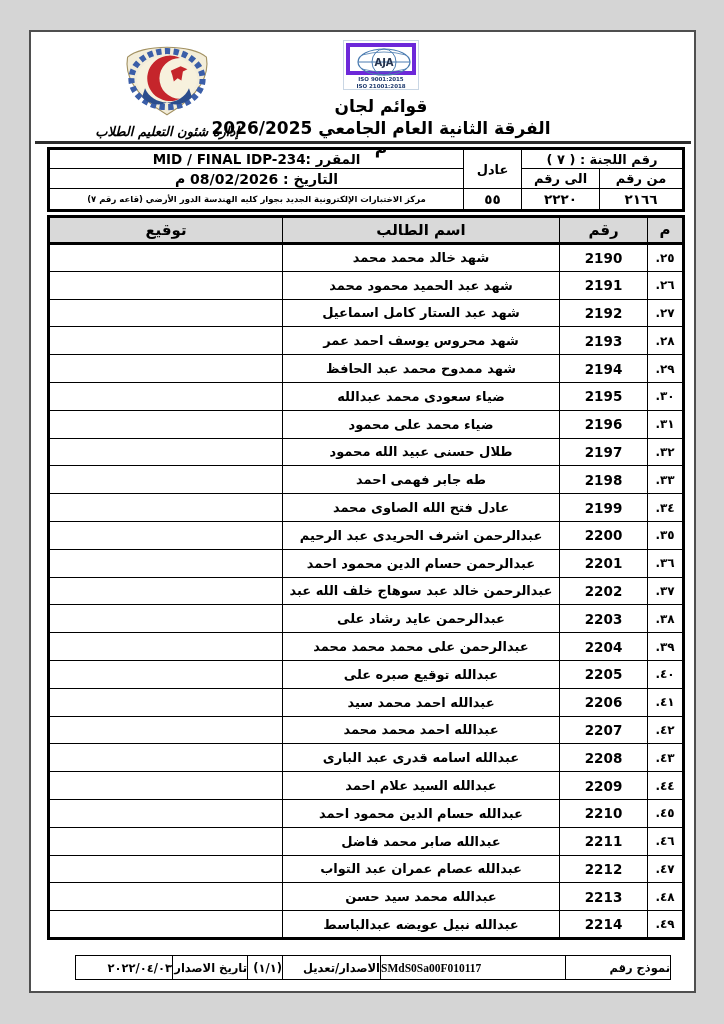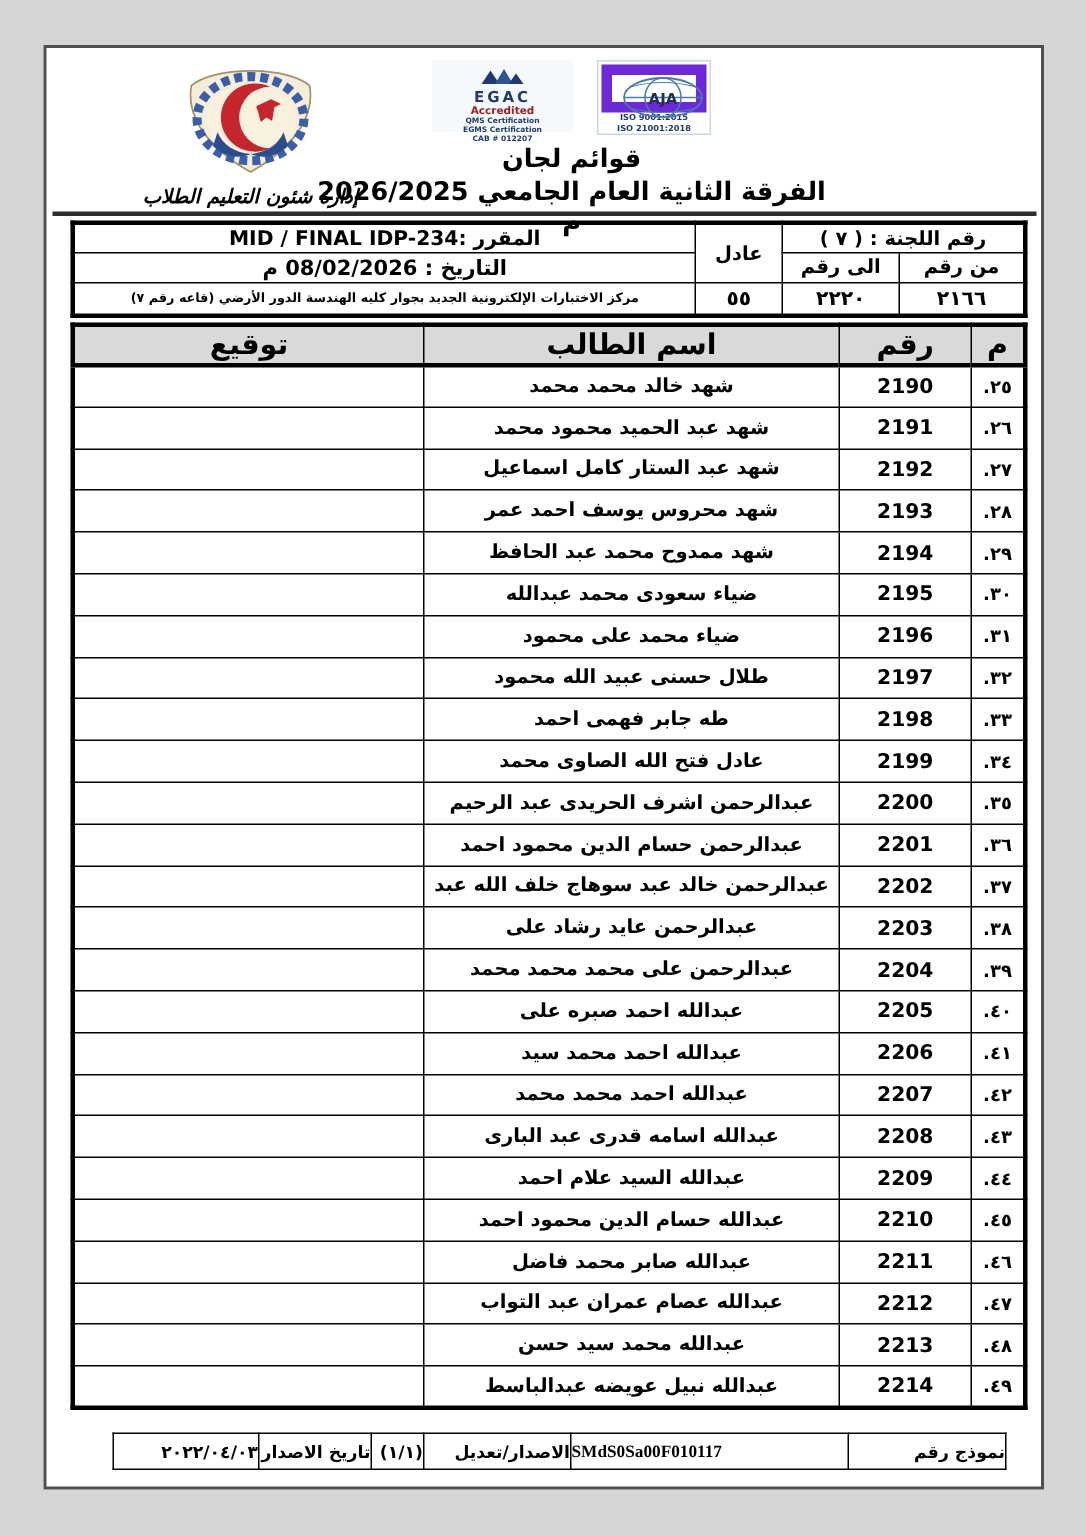--- a/index.html
+++ b/index.html
@@ -22,41 +22,41 @@
   .hdr-left { position:absolute; top:13px; left:36px; width:200px; text-align:center;font-style:italic; }
   .hdr-left .cap { font-weight:700; font-size:13px; margin-top:3px; }
   .hdr-center { position:absolute; top:8px; left:180px; width:340px; text-align:center; }
   .badges { display:flex; justify-content:center; align-items:flex-start; gap:16px; height:52px; direction:ltr; }
   .badge { position:relative; }
   .badge.egac { width:94px; height:48px; background:#f6f9fc; padding-top:2px; }
   .egac-name { font-weight:700; font-size:10px; color:#1e3a6e; letter-spacing:2px; line-height:9px; }
   .egac-acc  { font-weight:700; font-size:7px;  color:#a11e22; line-height:8px; }
   .egac-line { font-weight:700; font-size:5px;  color:#1e3a6e; line-height:6px; }
   .badge.aja { width:76px; height:50px; background:#ffffff; border:1px solid #c9d6e4; padding-top:1px; }
-  .aja-box { width:70px; height:32px; margin:1px auto 1px auto; border:7px solid #6d28d9; position:relative; }
+  .aja-box { width:70px; height:32px; margin:1px auto 1px auto; border:4px solid #6d28d9; position:relative; }
   .aja-iso { font-weight:700; font-size:5.5px; color:#1e3a6e; line-height:6.5px; }
   .title1 { font-weight:700; font-size:17px; margin-top:4px; }
   .title2 { font-weight:700; font-size:17px; margin-top:2px; }
   .hdr-rule { position:absolute; top:109px; left:4px; width:656px; height:3px; background:#2d2d2d; }
   
   table { border-collapse:collapse; table-layout:fixed; }
   .info-table { position:absolute; top:115px; left:16px; width:635px; border:3px solid #000; }
   .info-table td { border:1px solid #000; text-align:center; vertical-align:middle; font-weight:700; }
   .i-committee { font-size:13px; height:20px; }
   .i-lbl { font-size:13px; height:20px; }
   .i-val { font-size:13.5px; height:22px; }
   .i-count { font-size:13px; }
   .i-course { font-size:13.5px; }
   .i-date { font-size:14px; }
   .i-loc { font-size:8.5px; }
   
   .main-table { position:absolute; top:183px; left:16px; width:635px; border:3px solid #000; }
   .main-table th {
     border:1px solid #000; border-bottom:3px solid #000;
-    background:#d9d9d9; font-weight:700; font-size:19px; height:27px;
+    background:#d9d9d9; font-weight:700; font-size:15px; height:27px;
   }
   .main-table td { border:1px solid #000; text-align:center; vertical-align:middle; height:27.8px; overflow:hidden; }
   .c-serial { font-weight:700; font-size:12px; }
   .c-num { font-weight:700; font-size:13.5px; font-family:"DejaVu Sans", sans-serif; }
   .c-name { font-weight:700; font-size:13px; white-space:nowrap; }
   
   .footer-table { position:absolute; top:923px; left:44px; width:595px; }
   .footer-table td { border:1.5px solid #000; vertical-align:middle; font-weight:700; font-size:11.5px; height:24px; }
   .f-code { font-family:"Liberation Serif", serif; font-size:13px; direction:ltr; }
   .f-date { font-size:11px; }
@@ -75,32 +75,20 @@
       <path d="M92 17 A30 30 0 1 0 92 71 A23 23 0 1 1 92 17 Z" fill="#c5252b"></path>
       <path d="M80 34 l13 -6 l9 4 l-6 3 l-2 12 l-5 -3 l-5 4 l-2 -8 Z" fill="#c5252b"></path>
       <path d="M46 57 C51 69 62 75 75 76 C64 81 51 78 42 69 Z" fill="#2b4d8c"></path>
       <path d="M104 57 C99 69 88 75 75 76 C86 81 99 78 108 69 Z" fill="#2b4d8c"></path>
     </svg>
     <div class="cap">إدارة شئون التعليم الطلاب</div>
   </div>
 
   <div class="hdr-center">
     <div class="badges">
-      <div class="badge egac">
-        <svg width="40" height="12" viewBox="0 0 40 12">
-          <polygon points="6,11 12,2 18,11" fill="#1e3a6e"></polygon>
-          <polygon points="15,11 21,1 27,11" fill="#2f5496"></polygon>
-          <polygon points="24,11 29,4 34,11" fill="#1e3a6e"></polygon>
-        </svg>
-        <div class="egac-name">EGAC</div>
-        <div class="egac-acc">Accredited</div>
-        <div class="egac-line">QMS Certification</div>
-        <div class="egac-line">EGMS Certification</div>
-        <div class="egac-line">CAB # 012207</div>
-      </div>
       <div class="badge aja">
         <div class="aja-box">
           <svg width="68" height="30" viewBox="0 0 68 30">
             <ellipse cx="34" cy="15" rx="26" ry="13" fill="none" stroke="#4a7bb0" stroke-width="1.2"></ellipse>
             <ellipse cx="34" cy="15" rx="12" ry="13" fill="none" stroke="#4a7bb0" stroke-width="1"></ellipse>
             <line x1="8" y1="15" x2="60" y2="15" stroke="#4a7bb0" stroke-width="1"></line>
             <path d="M12 8 Q34 2 56 8" fill="none" stroke="#4a7bb0" stroke-width="0.8"></path>
             <path d="M12 22 Q34 28 56 22" fill="none" stroke="#4a7bb0" stroke-width="0.8"></path>
             <text x="34" y="19" text-anchor="middle" font-size="10" font-weight="bold" fill="#24324d" font-family="DejaVu Sans, sans-serif">AJA</text>
           </svg>
@@ -244,21 +232,21 @@
         </tr>
         <tr>
           <td class="c-serial">٣٩.</td>
           <td class="c-num">2204</td>
           <td class="c-name">عبدالرحمن على محمد محمد محمد</td>
           <td class="c-sign"></td>
         </tr>
         <tr>
           <td class="c-serial">٤٠.</td>
           <td class="c-num">2205</td>
-          <td class="c-name">عبدالله احمد صبره على</td>
+          <td class="c-name">عبدالله توقيع صبره على</td>
           <td class="c-sign"></td>
         </tr>
         <tr>
           <td class="c-serial">٤١.</td>
           <td class="c-num">2206</td>
           <td class="c-name">عبدالله احمد محمد سيد</td>
           <td class="c-sign"></td>
         </tr>
         <tr>
           <td class="c-serial">٤٢.</td>

